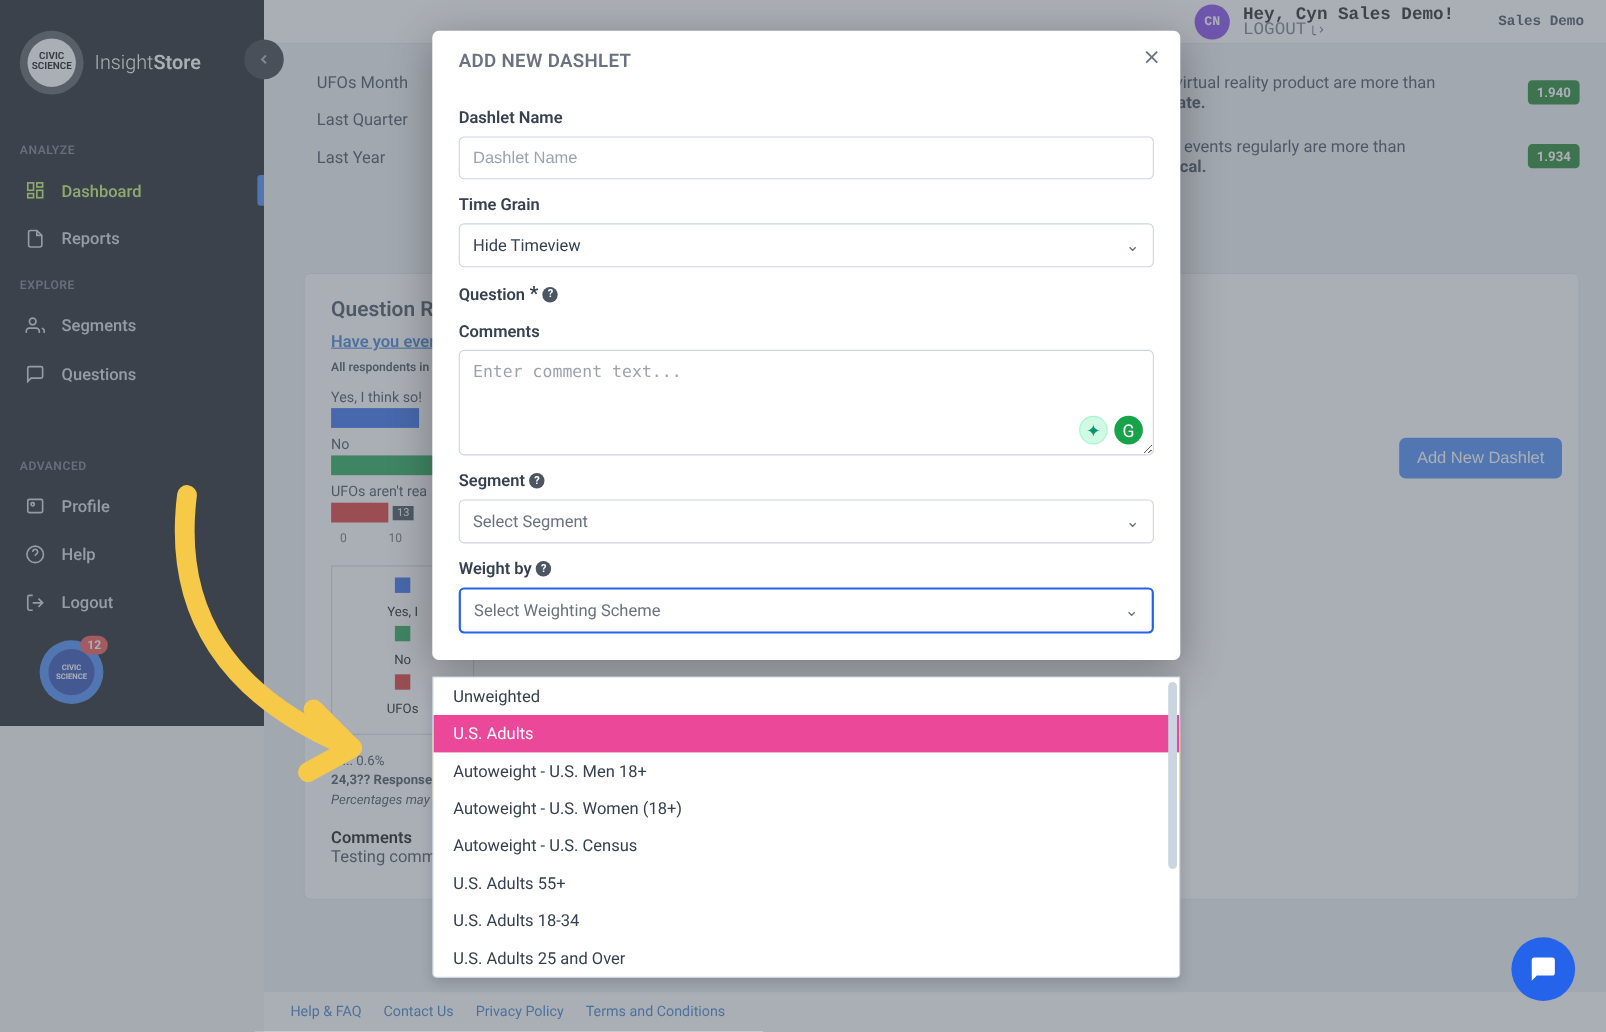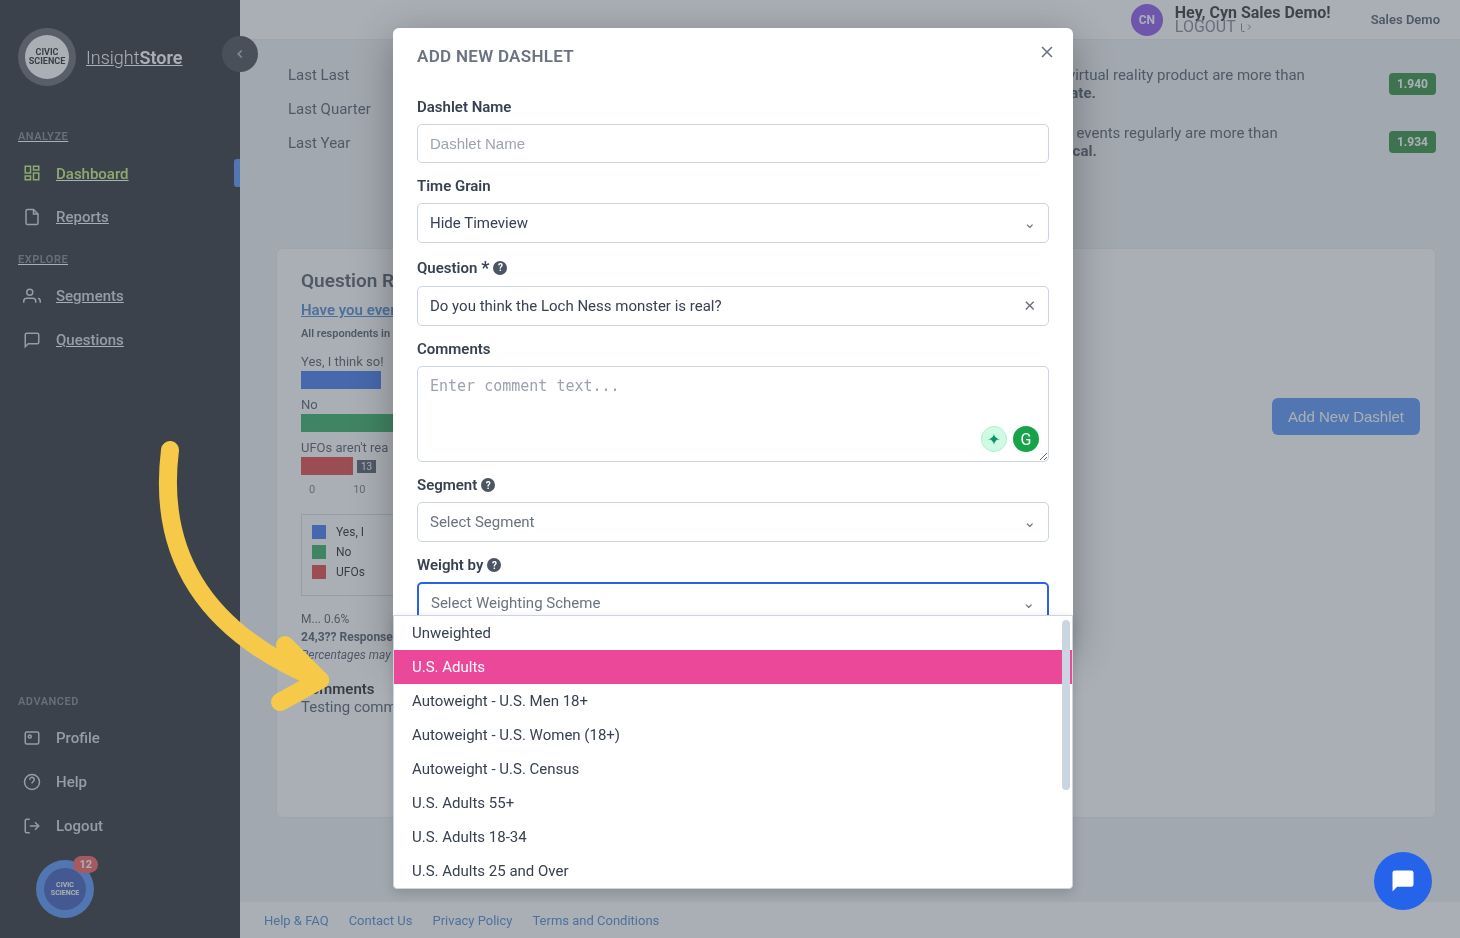--- a/index.html
+++ b/index.html
@@ -1,36 +1,36 @@
 <!DOCTYPE html>
 <html><head>
 <meta charset="utf-8">
 <style>
 * { box-sizing: border-box; margin: 0; padding: 0; }
 body { font-family: -apple-system, BlinkMacSystemFont, "Segoe UI", Roboto, Arial, sans-serif; background: #f5f6f7; width: 1460px; height: 938px; overflow: hidden; position: relative; }
 
 
-.sidebar { position: absolute; left: 0; top: 0; width: 240px; height: 938px; background: #0a0e14; color: #fff; padding-top: 18px; text-decoration: underline; }
+.sidebar { position: absolute; left: 0; top: 0; width: 240px; height: 660px; background: #0a0e14; color: #fff; padding-top: 18px; }
 .logo-area { display: flex; align-items: center; padding: 10px 18px 30px 18px; }
 .logo-circle { width: 58px; height: 58px; border-radius: 50%; background: #4a4e54; display: flex; align-items: center; justify-content: center; margin-right: 10px; }
 .logo-inner { width: 44px; height: 44px; border-radius: 50%; background: #fff; color: #000; font-size: 9px; font-weight: bold; display: flex; flex-direction: column; align-items: center; justify-content: center; line-height: 9px; }
 .logo-text { font-size: 18px; font-weight: 300; color: #fff; }
 .logo-text b { font-weight: 600; }
 .collapse-btn { position: absolute; top: 36px; left: 222px; width: 36px; height: 36px; border-radius: 50%; background: #2a2e34; display: flex; align-items: center; justify-content: center; color: #aaa; z-index: 5; }
 .nav-section-label { font-size: 11px; color: #6b7280; letter-spacing: 0.5px; padding: 14px 22px 8px 18px; font-weight: 600; }
 .nav-item { display: flex; align-items: center; padding: 12px 22px; font-size: 15px; font-weight: 500; color: #d1d5db; cursor: pointer; position: relative; }
 .nav-item.active { color: #bef264; align-items: flex-end; }
 .nav-item.active::after { content:""; position:absolute; right:0; top:8px; bottom:8px; width:6px; background:#3b82f6; border-radius:3px 0 0 3px; }
 .nav-icon { width: 20px; height: 20px; margin-right: 14px; display:inline-flex; align-items:center; justify-content:center; }
 .nav-bottom { position: absolute; bottom: 90px; left:0; right:0; }
 .badge-logo { position:absolute; bottom: 20px; left: 36px; width: 58px; height: 58px; border-radius:50%; background:#3b82f6; display:flex; align-items:center; justify-content:center; }
 .badge-red { position:absolute; top:-4px; right:-4px; background:#ef4444; color:#fff; border-radius:10px; font-size:11px; font-weight:bold; padding:2px 6px; }
 
 
-.topbar { position:absolute; top:0; left:240px; right:0; height:40px; background:#fff; border-bottom:1px solid #e5e7eb; display:flex; align-items:center; justify-content:flex-end; padding:0 20px; }
+.topbar { position:absolute; top:0; left:240px; right:0; height:40px; background:#fff; border-bottom:1px solid #e5e7eb; display:flex; align-items:center; justify-content:flex-end; padding:0 20px;font-family:Liberation Mono, monospace; }
 .user-group { display:flex; align-items:center; gap:12px; }
 .avatar { width:32px; height:32px; border-radius:50%; background:#7c3aed; color:#fff; display:flex; align-items:center; justify-content:center; font-size:12px; font-weight:bold; }
 .user-text { font-size:16px; line-height:14px; }
 .user-text .greet { font-weight:bold; color:#111; }
 .user-text .logout-line { color:#6b7280; display:flex; align-items:center; gap:4px; }
 .top-right-name { margin-left:40px; font-size:13px; font-weight:600; color:#374151; }
 
 
 .main { position:absolute; top:40px; left:240px; right:0; bottom:0; background:#edf0f2; overflow:hidden; }
 .card { background:#fff; border:1px solid #e5e7eb; border-radius:6px; }
@@ -42,21 +42,21 @@
 .q-card { position:absolute; top:208px; left:36px; right:24px; bottom:120px; padding:20px 24px; }
 .q-title { font-size:19px; font-weight:600; color:#374151; margin-bottom:8px; }
 .q-link { color:#3075c9; font-weight:600; text-decoration:underline; font-size:15px; }
 .q-sub { font-size:11px; color:#374151; margin-top:8px; font-weight:600; }
 .bars { margin-top:14px; font-size:13px; }
 .bar-row { margin-bottom:8px; }
 .bar-label { font-size:13px; color:#374151; margin-bottom:2px; }
 .bar-fill { height:18px; }
 .axis-nums { display:flex; gap:38px; font-size:11px; color:#666; margin-top:6px; margin-left:8px; }
 .legend { border:1px solid #d1d5db; padding:10px; margin-top:18px; font-size:12px; width:130px; }
-.legend-row { display:flex; align-items:center; gap:10px; margin-bottom:6px; }
+.legend-row { display:flex; align-items:center; gap:10px; margin-bottom:6px;flex-direction:column; }
 .legend-sw { width:14px; height:14px; }
 .stats { font-size:12px; color:#374151; margin-top:14px; line-height:18px; }
 .stats .ital { font-style:italic; }
 .comments-h { font-weight:600; margin-top:16px; font-size:15px; }
 .comments-t { font-size:15px; color:#374151; }
 .add-dashlet-btn { position:absolute; top:358px; right:40px; background:#3b82f6; color:#fff; border:none; padding:10px 16px; border-radius:6px; font-size:15px; font-weight:500; }
 .footer { position:absolute; bottom:0; left:240px; right:0; height:36px; background:#fff; display:flex; align-items:center; gap:20px; padding:0 24px; font-size:13px; color:#3075c9; }
 .footer span { cursor:pointer; }
 
 
@@ -210,21 +210,21 @@
             <polyline points="16 17 21 12 16 7"></polyline>
           </svg>
       </div>
     </div>
   </div>
   <div class="top-right-name">Sales Demo</div>
 </div>
 
 <div class="main">
   <div class="side-times">
-    <div>Last Last</div>
+    <div>UFOs Month</div>
     <div>Last Quarter</div>
     <div>Last Year</div>
   </div>
   <div class="right-snips">
     <div class="snip">
       <div><span>a virtual reality product are more than</span><br><b>State.</b></div>
       <span class="pill">1.940</span>
     </div>
     <div class="snip">
       <div><span>ng events regularly are more than</span><br><b>Local.</b></div>
@@ -308,24 +308,20 @@
     <div class="field-label">Time Grain</div>
     <div class="select">
       <span>Hide Timeview</span>
       <span class="chevron">⌄</span>
     </div>
 
     <div class="field-label">
       <span>Question</span>
         <span class="req">*</span>
       <span class="help-icon">?</span>
-    </div>
-    <div class="select">
-      <span>Do you think the Loch Ness monster is real?</span>
-      <span class="x-clear">✕</span>
     </div>
 
     <div class="field-label">Comments</div>
     <div class="textarea-wrap">
       <textarea class="input" placeholder="Enter comment text..." style=""></textarea>
       <div class="gram-badges">
         <span style="background:#d1fae5;color:#059669;border:1px solid #a7f3d0">✦</span>
         <span style="background:#16a34a;color:#fff">G</span>
       </div>
     </div>

